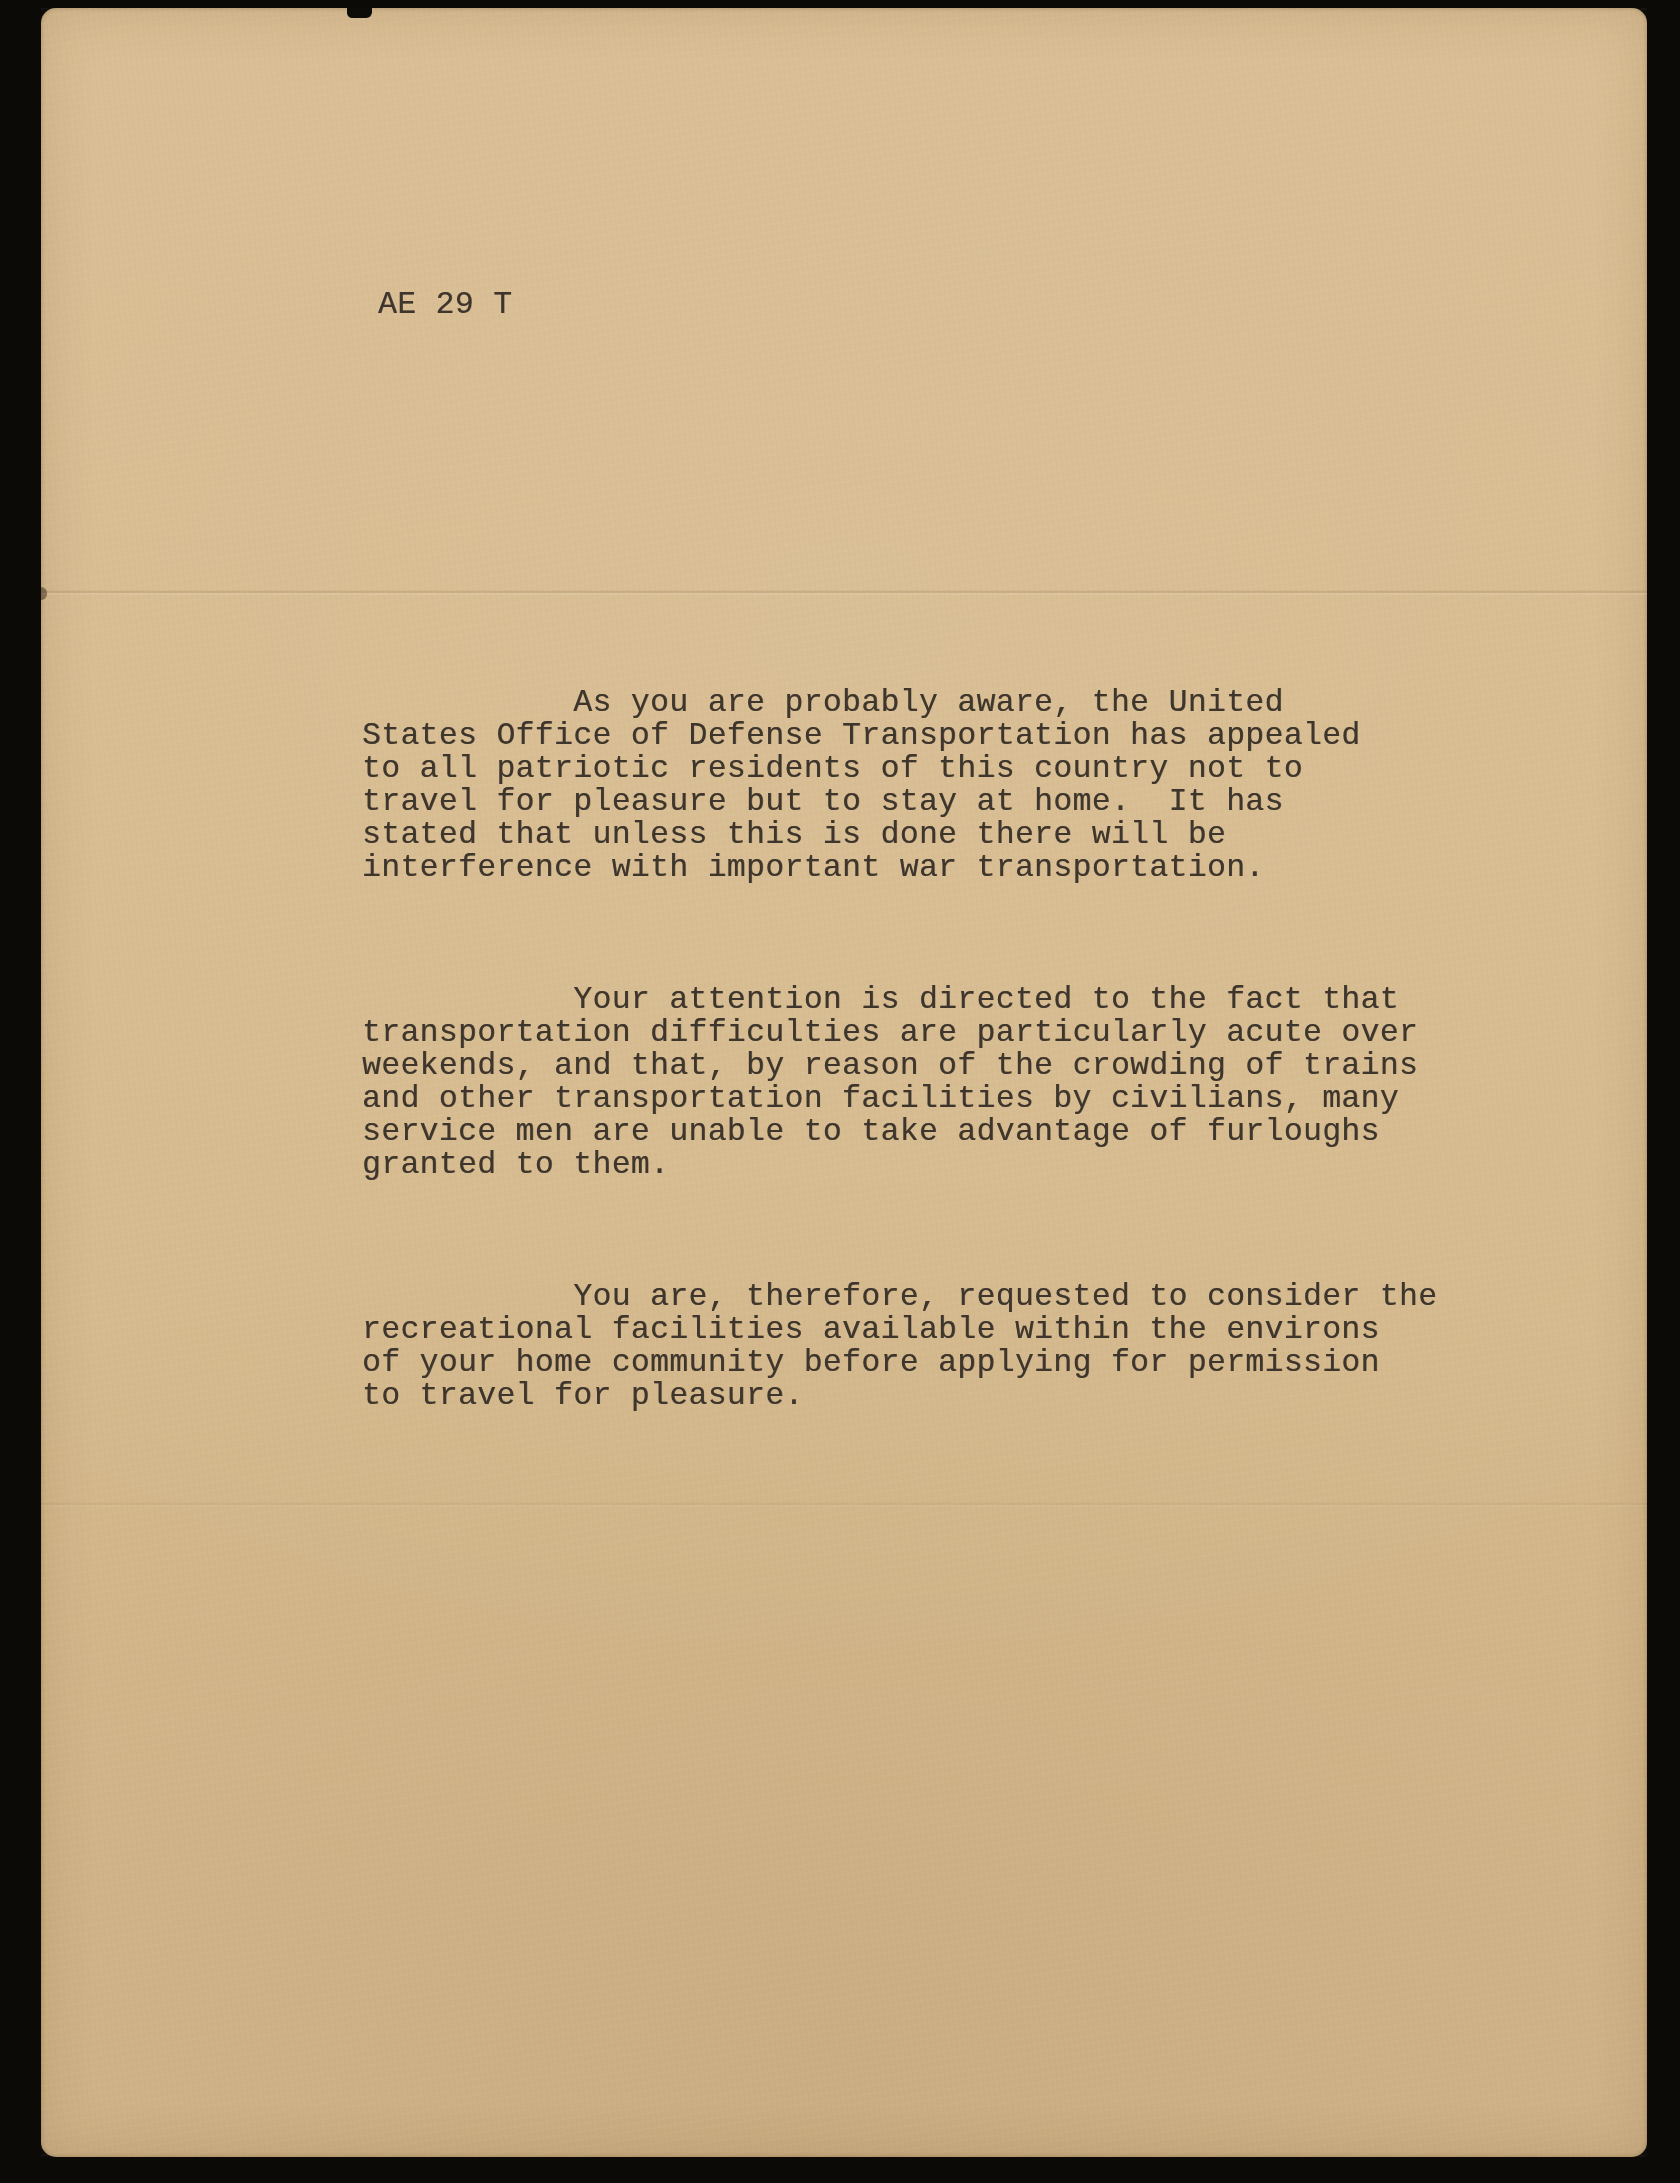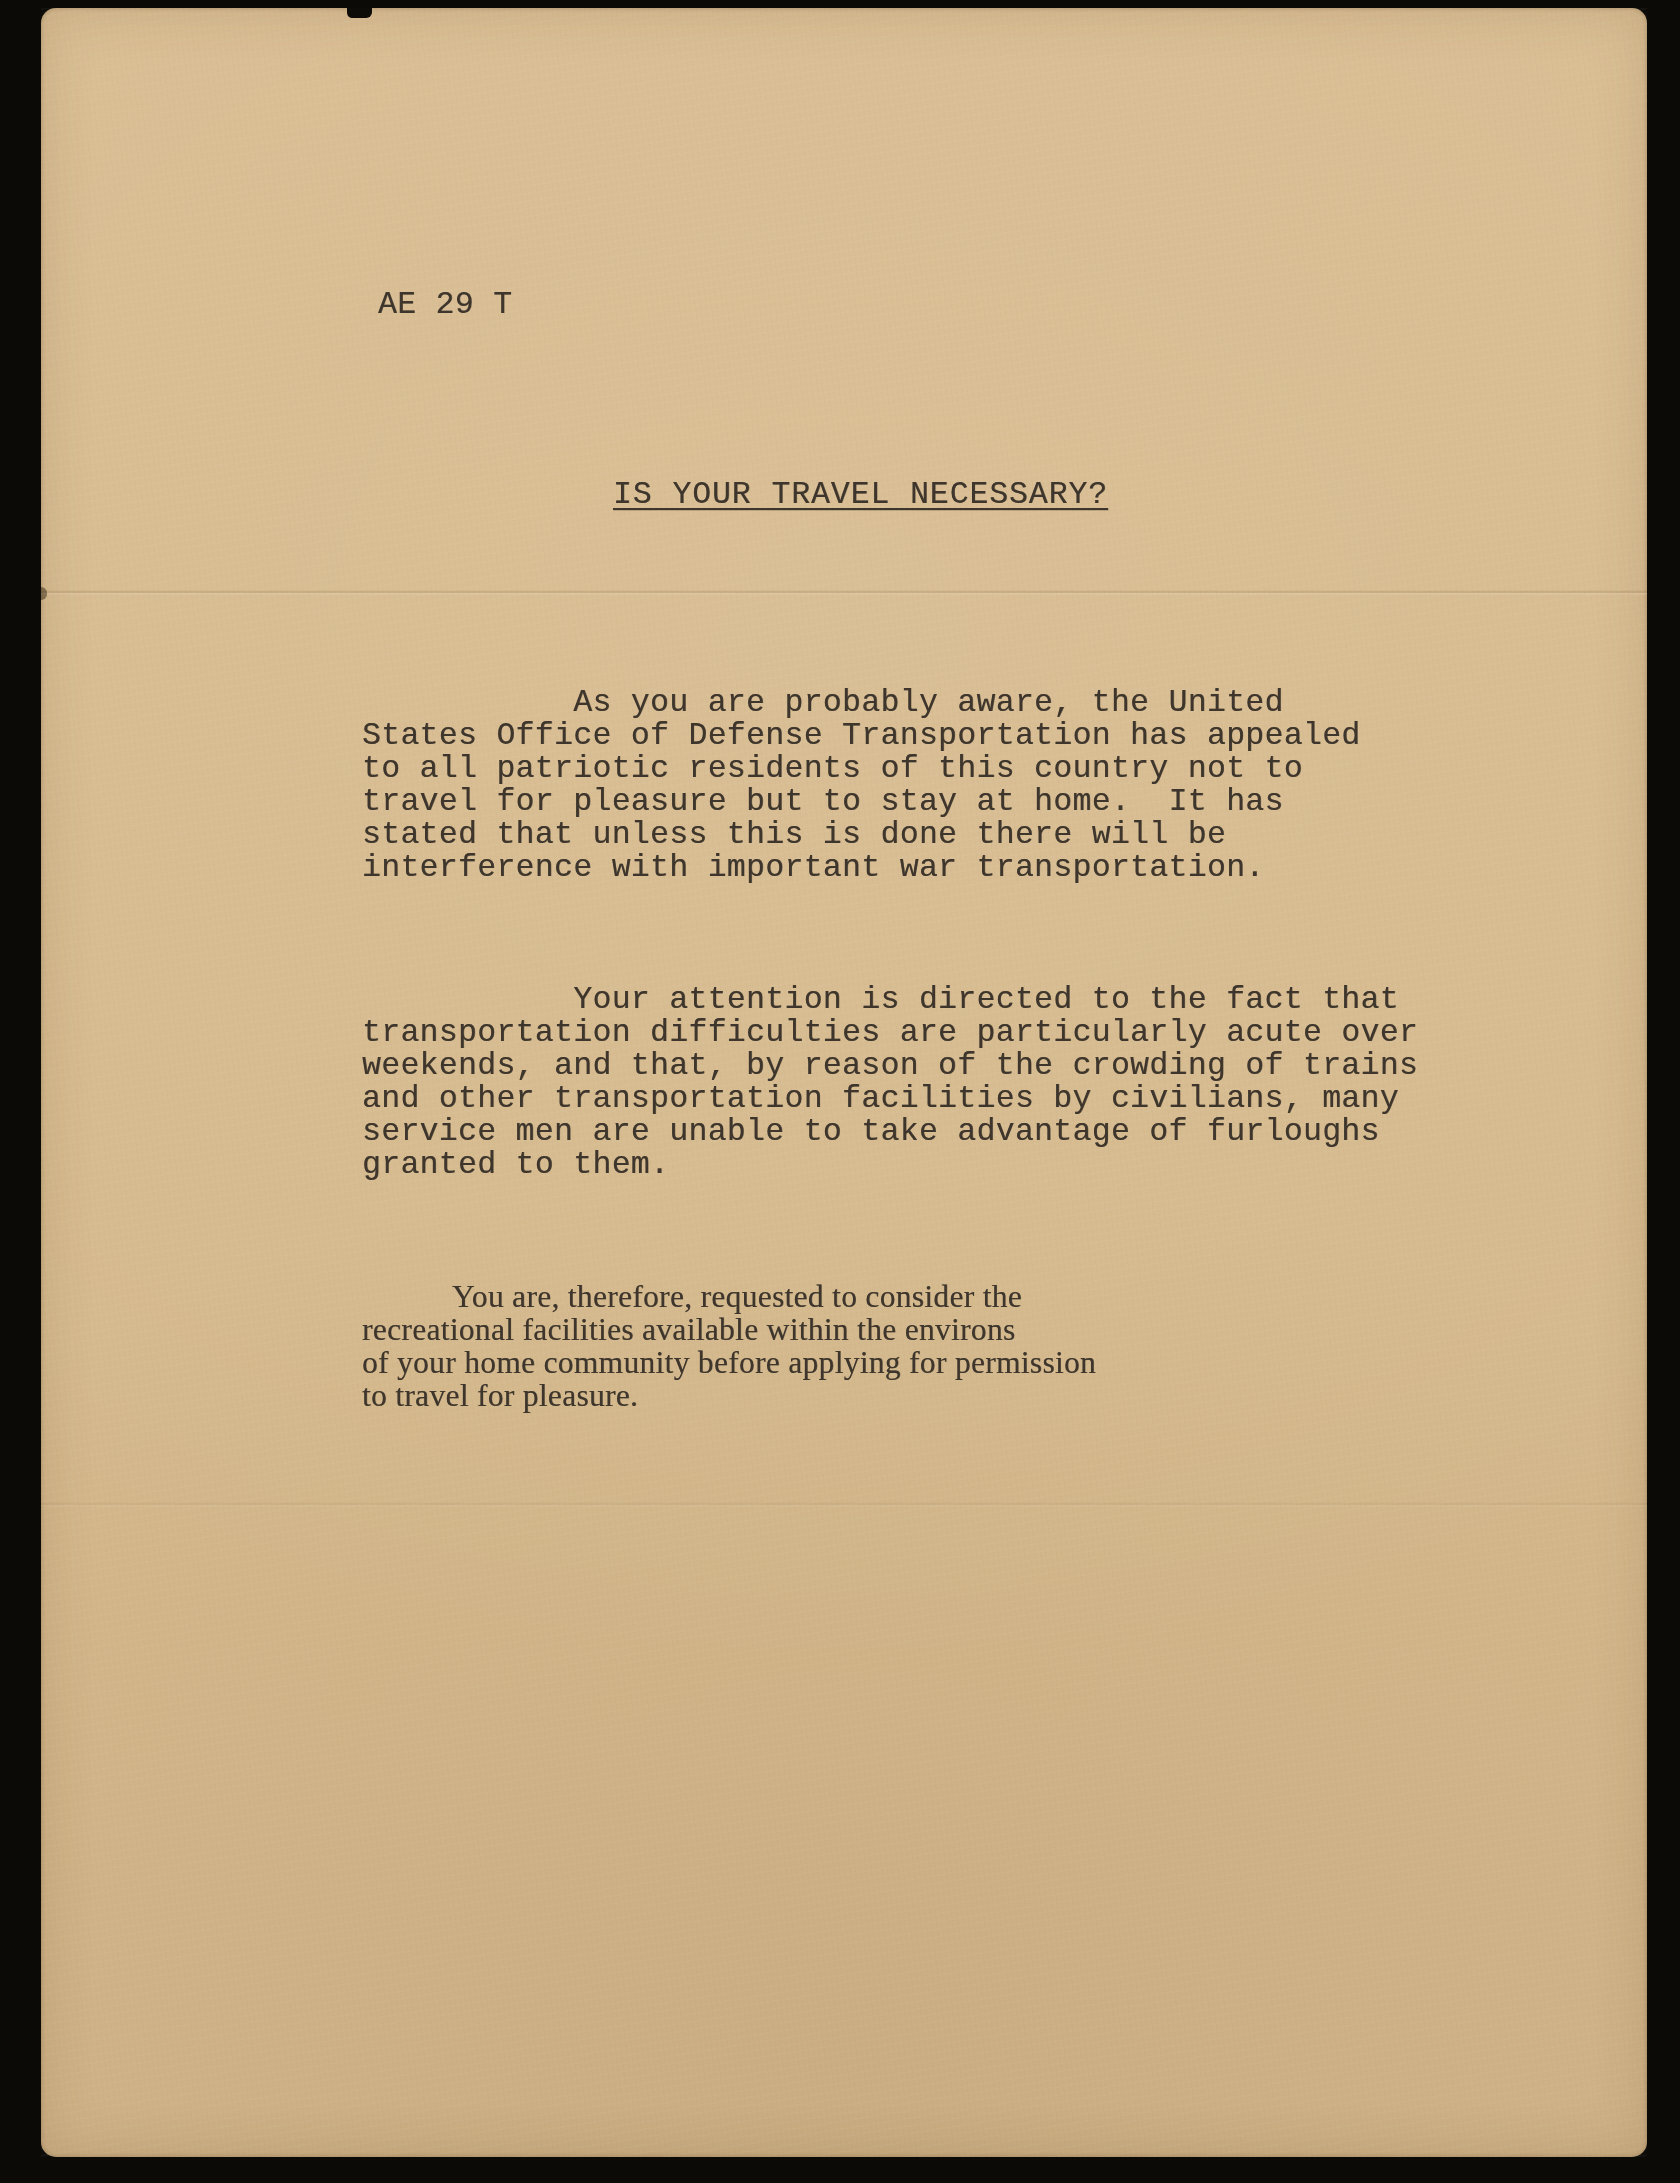--- a/index.html
+++ b/index.html
@@ -112,21 +112,21 @@
   .body-text {
     left: 321px;
     top: 612px;
     width: 1109px;
   }
 
   .paragraph {
     white-space: pre-wrap;
     margin: 0 0 33px 0;
   }
-  .paragraph:last-child { margin-bottom: 0; font-family: Liberation Serif, serif; }
+  .paragraph:last-child { margin-bottom: 0; }
 
   .signature-block {
     position: absolute;
     left: 749px;
     top: 1353px;
     line-height: 42px;
   }
   .signature-block .typed-line {
     font-size: 31.5px;
     letter-spacing: 0.3px;
@@ -141,21 +141,20 @@
 <div class="scan">
   <div class="paper">
 
     <div class="tear-mark"></div>
     <div class="crease crease-top"></div>
     <div class="crease crease-low"></div>
     <div class="edge-notch"></div>
 
     <div class="typed ref-number">AE 29 T</div>
 
-    <div class="typed doc-title">IS YOUR TRAVEL NECESSARY?</div>
 
     <div class="typed body-text">
       <p class="paragraph">           As you are probably aware, the United
 States Office of Defense Transportation has appealed
 to all patriotic residents of this country not to
 travel for pleasure but to stay at home.  It has
 stated that unless this is done there will be
 interference with important war transportation.</p>
       <p class="paragraph">           Your attention is directed to the fact that
 transportation difficulties are particularly acute over

